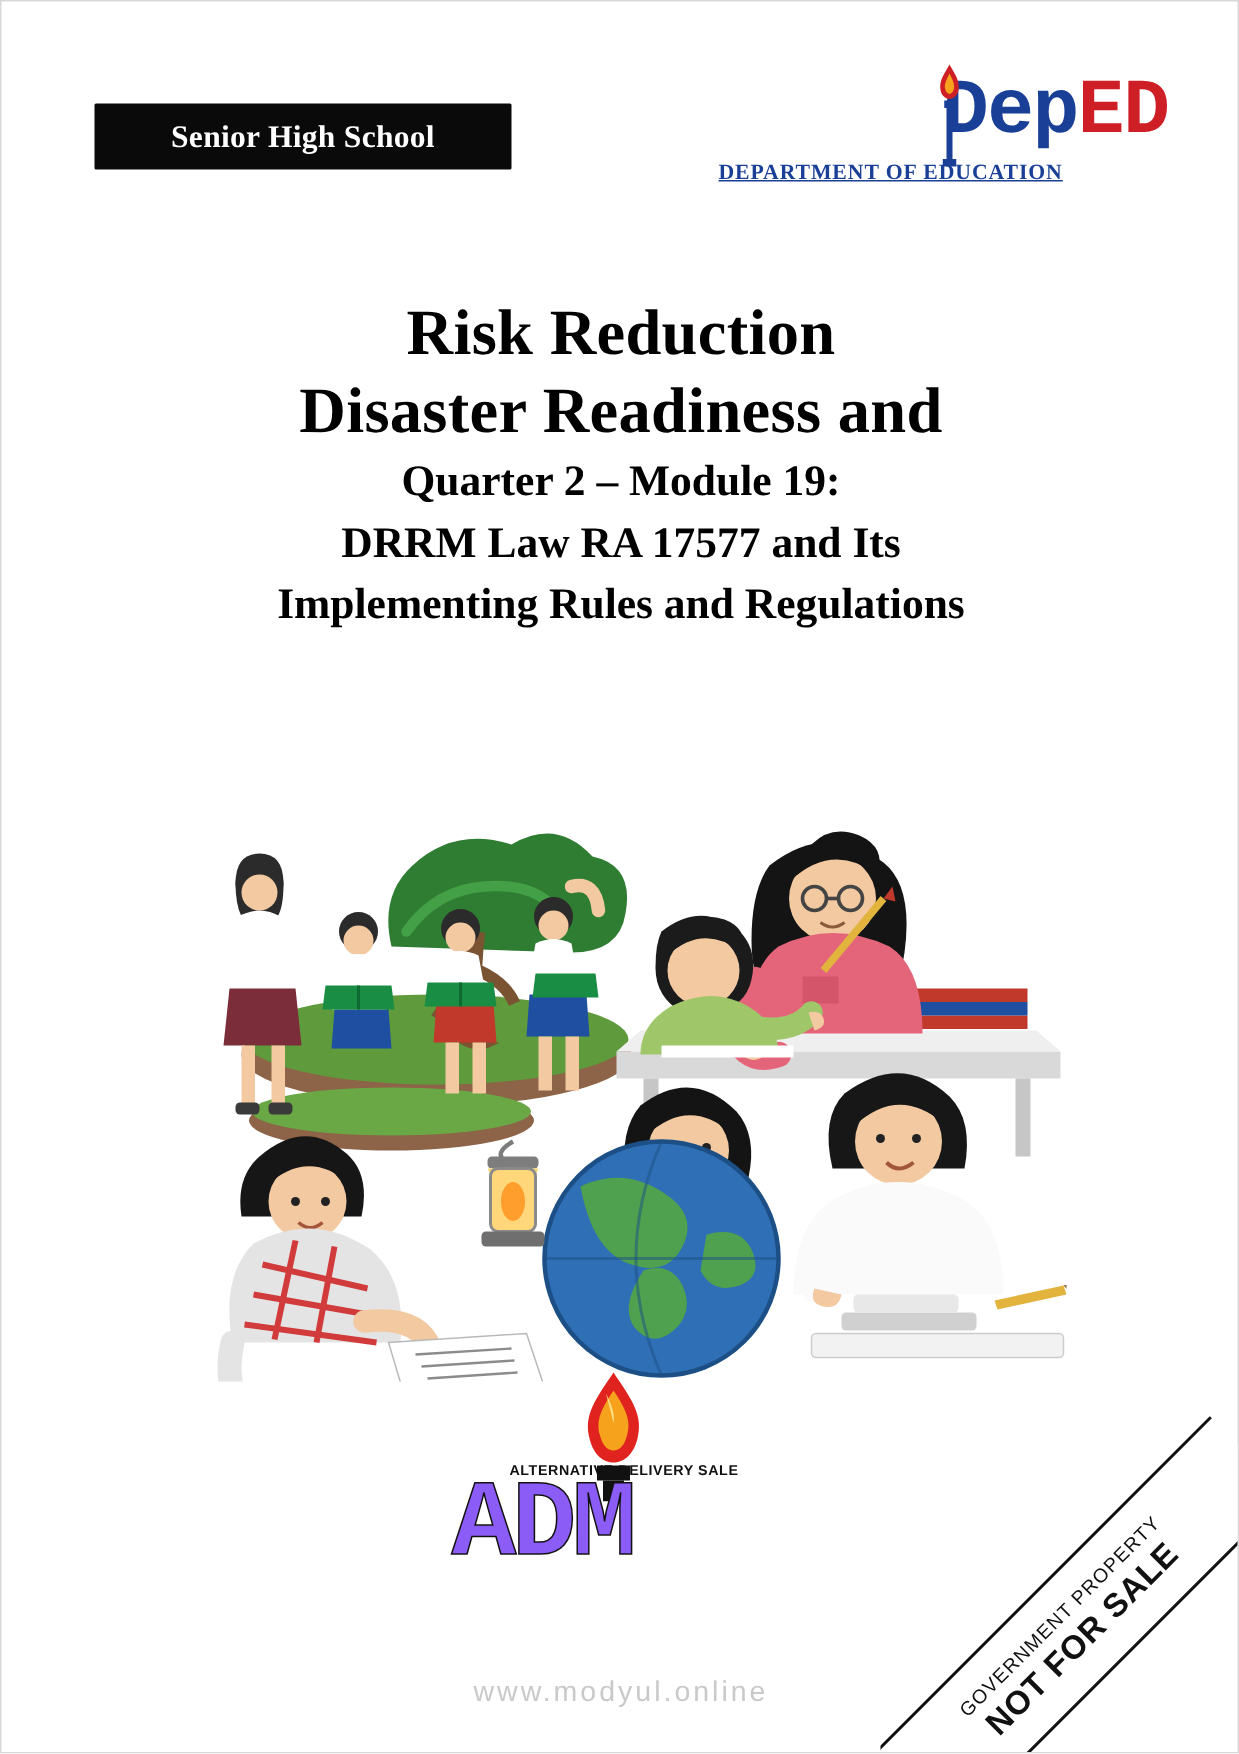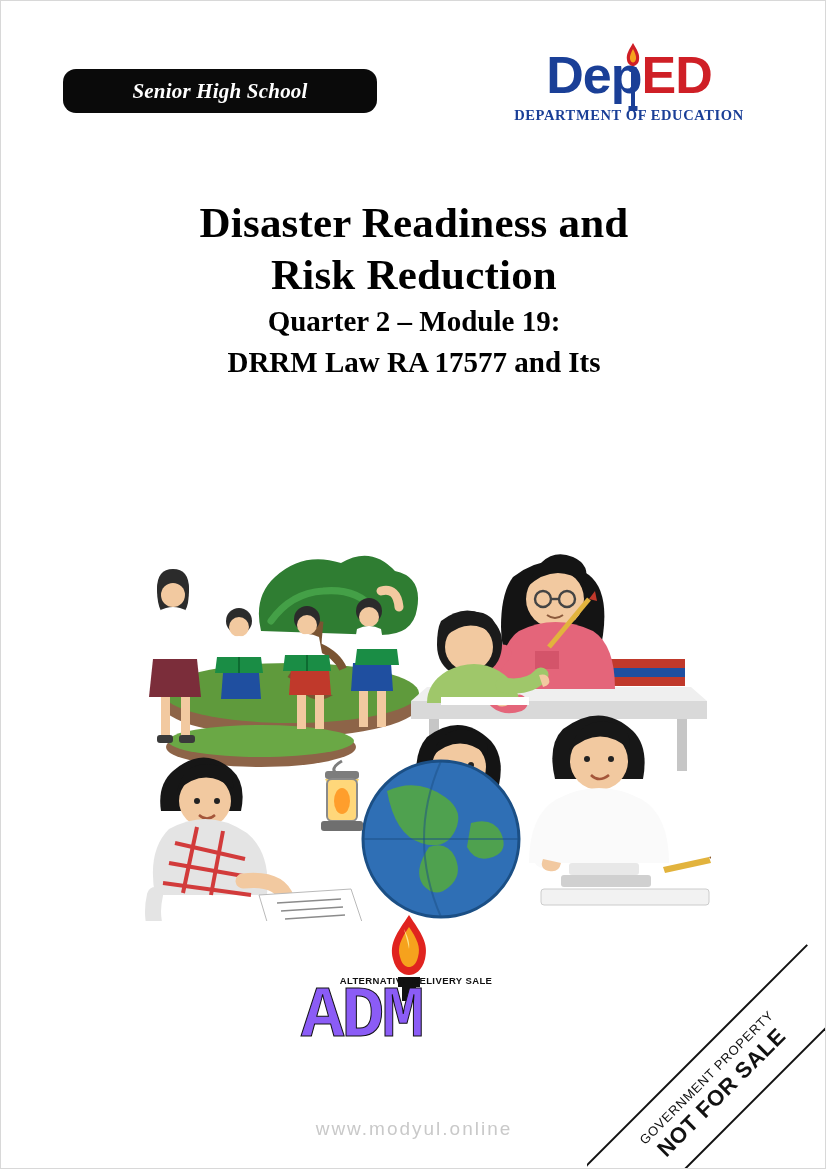--- a/index.html
+++ b/index.html
@@ -14,61 +14,62 @@
     width: 826px; height: 1169px;
     background: #fff;
     border: 1px solid #d8d8d8;
     overflow: hidden;
   }
 
   
   .badge-shs {
     position: absolute;
     left: 62px; top: 68px;
-    width: 314px; height: 44px;
+    width: 278px; height: 44px;
     background: #0a0a0a;
-    border-radius: 13px;
-    display: flex; align-items: center; justify-content: center; font-style: italic;
+    border-radius: 1px;
+    display: flex; align-items: center; justify-content: center;
   }
   .badge-shs span {
     color: #ffffff;
     font-family: "Liberation Serif", serif;
     font-weight: bold;
     font-size: 21px;
     letter-spacing: .2px;
   }
 
   .deped-logo {
     position: absolute;
     right: 46px; top: 44px;
     width: 300px; height: 100px;
   }
   .deped-word {
     position: absolute;
     left: 0; top: 0;
     width: 300px;
-    text-align: center;
-    font-family: Liberation Sans, sans-serif;
+    text-align: right;
+    font-family: Liberation Mono, monospace;
     font-weight: bold;
     font-size: 52px;
     letter-spacing: -1px;
     line-height: 60px;
   }
   .deped-word .dep { color: #1a3f97; }
   .deped-word .ed  { color: #cf1f26; }
   .deped-sub {
     position: absolute;
     left: 0; top: 62px;
     width: 300px;
-    text-align: center;
+    text-align: left;
     font-family: "Liberation Serif", serif;
     font-weight: bold;
     font-size: 14.5px;
     letter-spacing: .6px;
     color: #1a3f97;
+    text-decoration: underline;
   }
   .torch-mark {
     position: absolute;
     left: 141px; top: -4px;
     width: 26px; height: 78px;
   }
 
   
   .title-block {
     position: absolute;
@@ -196,25 +197,26 @@
       <path d="M13 2 C17 9 20 13 19 19 C18.5 23 15 25 13 25 C11 25 7.5 23 7 19 C6 13 9 9 13 2 Z" fill="#cf1f26"></path>
       <path d="M13 8 C15 12 16.5 15 16 18 C15.6 20.4 14 21.6 13 21.6 C12 21.6 10.4 20.4 10 18 C9.5 15 11 12 13 8 Z" fill="#f6a21d"></path>
       <rect x="9.5" y="26" width="7" height="5" fill="#1a3f97"></rect>
       <rect x="11" y="31" width="4" height="34" fill="#1a3f97"></rect>
       <rect x="8.5" y="65" width="9" height="5" fill="#1a3f97"></rect>
     </svg>
     <div class="deped-sub">DEPARTMENT OF EDUCATION</div>
   </div>
 
   <div class="title-block">
+    <div class="title-main">Risk Reduction</div>
     <div class="title-main">Disaster Readiness and</div>
-    <div class="title-main">Risk Reduction</div>
     <div class="title-sub">
       <span class="ln">Quarter 2 – Module 19:</span>
       <span class="ln">DRRM Law RA 17577 and Its</span>
+      <span class="ln">Implementing Rules and Regulations</span>
     </div>
   </div>
 
   <svg class="illus" viewBox="0 0 600 450">
 
     <ellipse cx="180" cy="232" rx="130" ry="34" fill="#8d6448"></ellipse>
     <ellipse cx="180" cy="222" rx="128" ry="30" fill="#5f9a3c"></ellipse>
     <ellipse cx="150" cy="276" rx="95" ry="20" fill="#8d6448"></ellipse>
     <ellipse cx="150" cy="270" rx="93" ry="16" fill="#6aa845"></ellipse>
 

